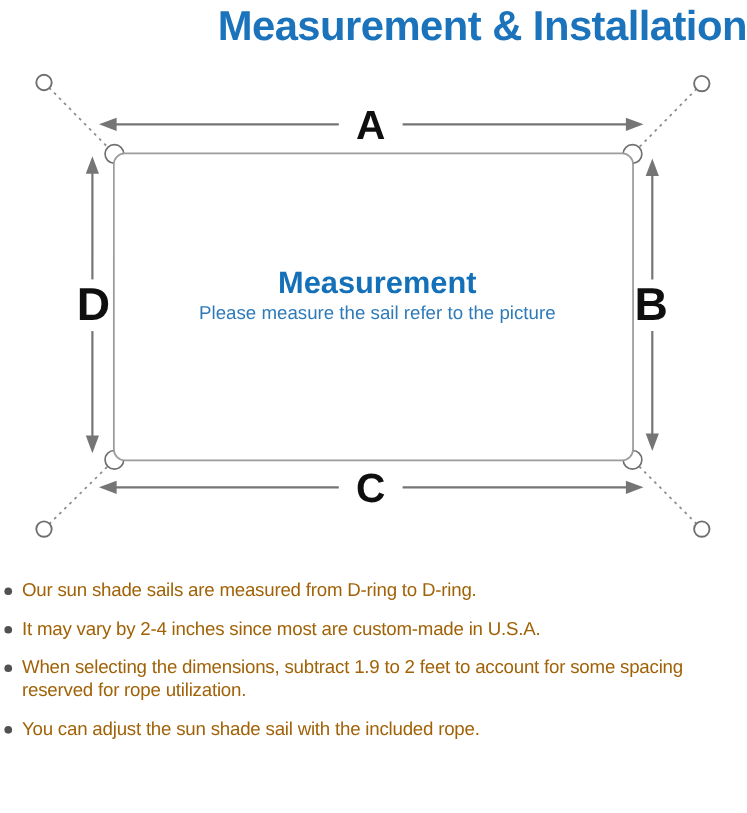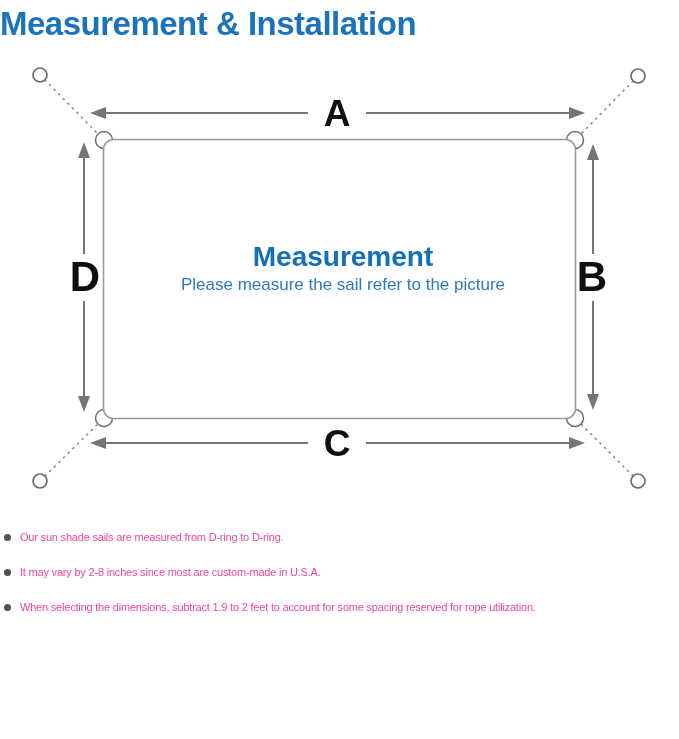--- a/index.html
+++ b/index.html
@@ -11,22 +11,22 @@
   body {
     font-family: "Liberation Sans", "DejaVu Sans", sans-serif;
     width: 679px;
     height: 739px;
     overflow: hidden;
     position: relative;
   }
   .page-title {
     margin: 2px 0 0 0;
     height: 52px;
-    text-align: left;
-    font-size: 33px;
+    text-align: right;
+    font-size: 38px;
     line-height: 44px;
     font-weight: bold;
     color: #1b74bb;
     letter-spacing: -0.5px;
   }
   .diagram-wrap {
     position: absolute;
     top: 58px;
     left: 0;
     width: 679px;
@@ -37,24 +37,24 @@
     top: 527px;
     left: 0;
     list-style: none;
     margin: 0;
     padding: 0 30px 0 4px;
   }
   .notes-list li {
     position: relative;
     padding-left: 16px;
     max-width: 640px;
-    font-size: 11px;
+    font-size: 17px;
     line-height: 20.5px;
     letter-spacing: -0.2px;
-    color: #ec4899;
+    color: #a16207;
     margin-bottom: 14.5px;
   }
   .bullet-dot {
     position: absolute;
     left: 0;
     top: 7px;
     width: 7px;
     height: 7px;
     border-radius: 50%;
     background: #515151;
@@ -136,19 +136,23 @@
   </svg>
 </div>
 
 <ul class="notes-list">
   <li>
     <span class="bullet-dot"></span>
     <span>Our sun shade sails are measured from D-ring to D-ring.</span>
   </li>
   <li>
     <span class="bullet-dot"></span>
-    <span>It may vary by 2-8 inches since most are custom-made in U.S.A.</span>
+    <span>It may vary by 2-4 inches since most are custom-made in U.S.A.</span>
   </li>
   <li>
     <span class="bullet-dot"></span>
     <span>When selecting the dimensions, subtract 1.9 to 2 feet to account for some spacing reserved for rope utilization.</span>
   </li>
+  <li>
+    <span class="bullet-dot"></span>
+    <span>You can adjust the sun shade sail with the included rope.</span>
+  </li>
 </ul>
 
 </body></html>

